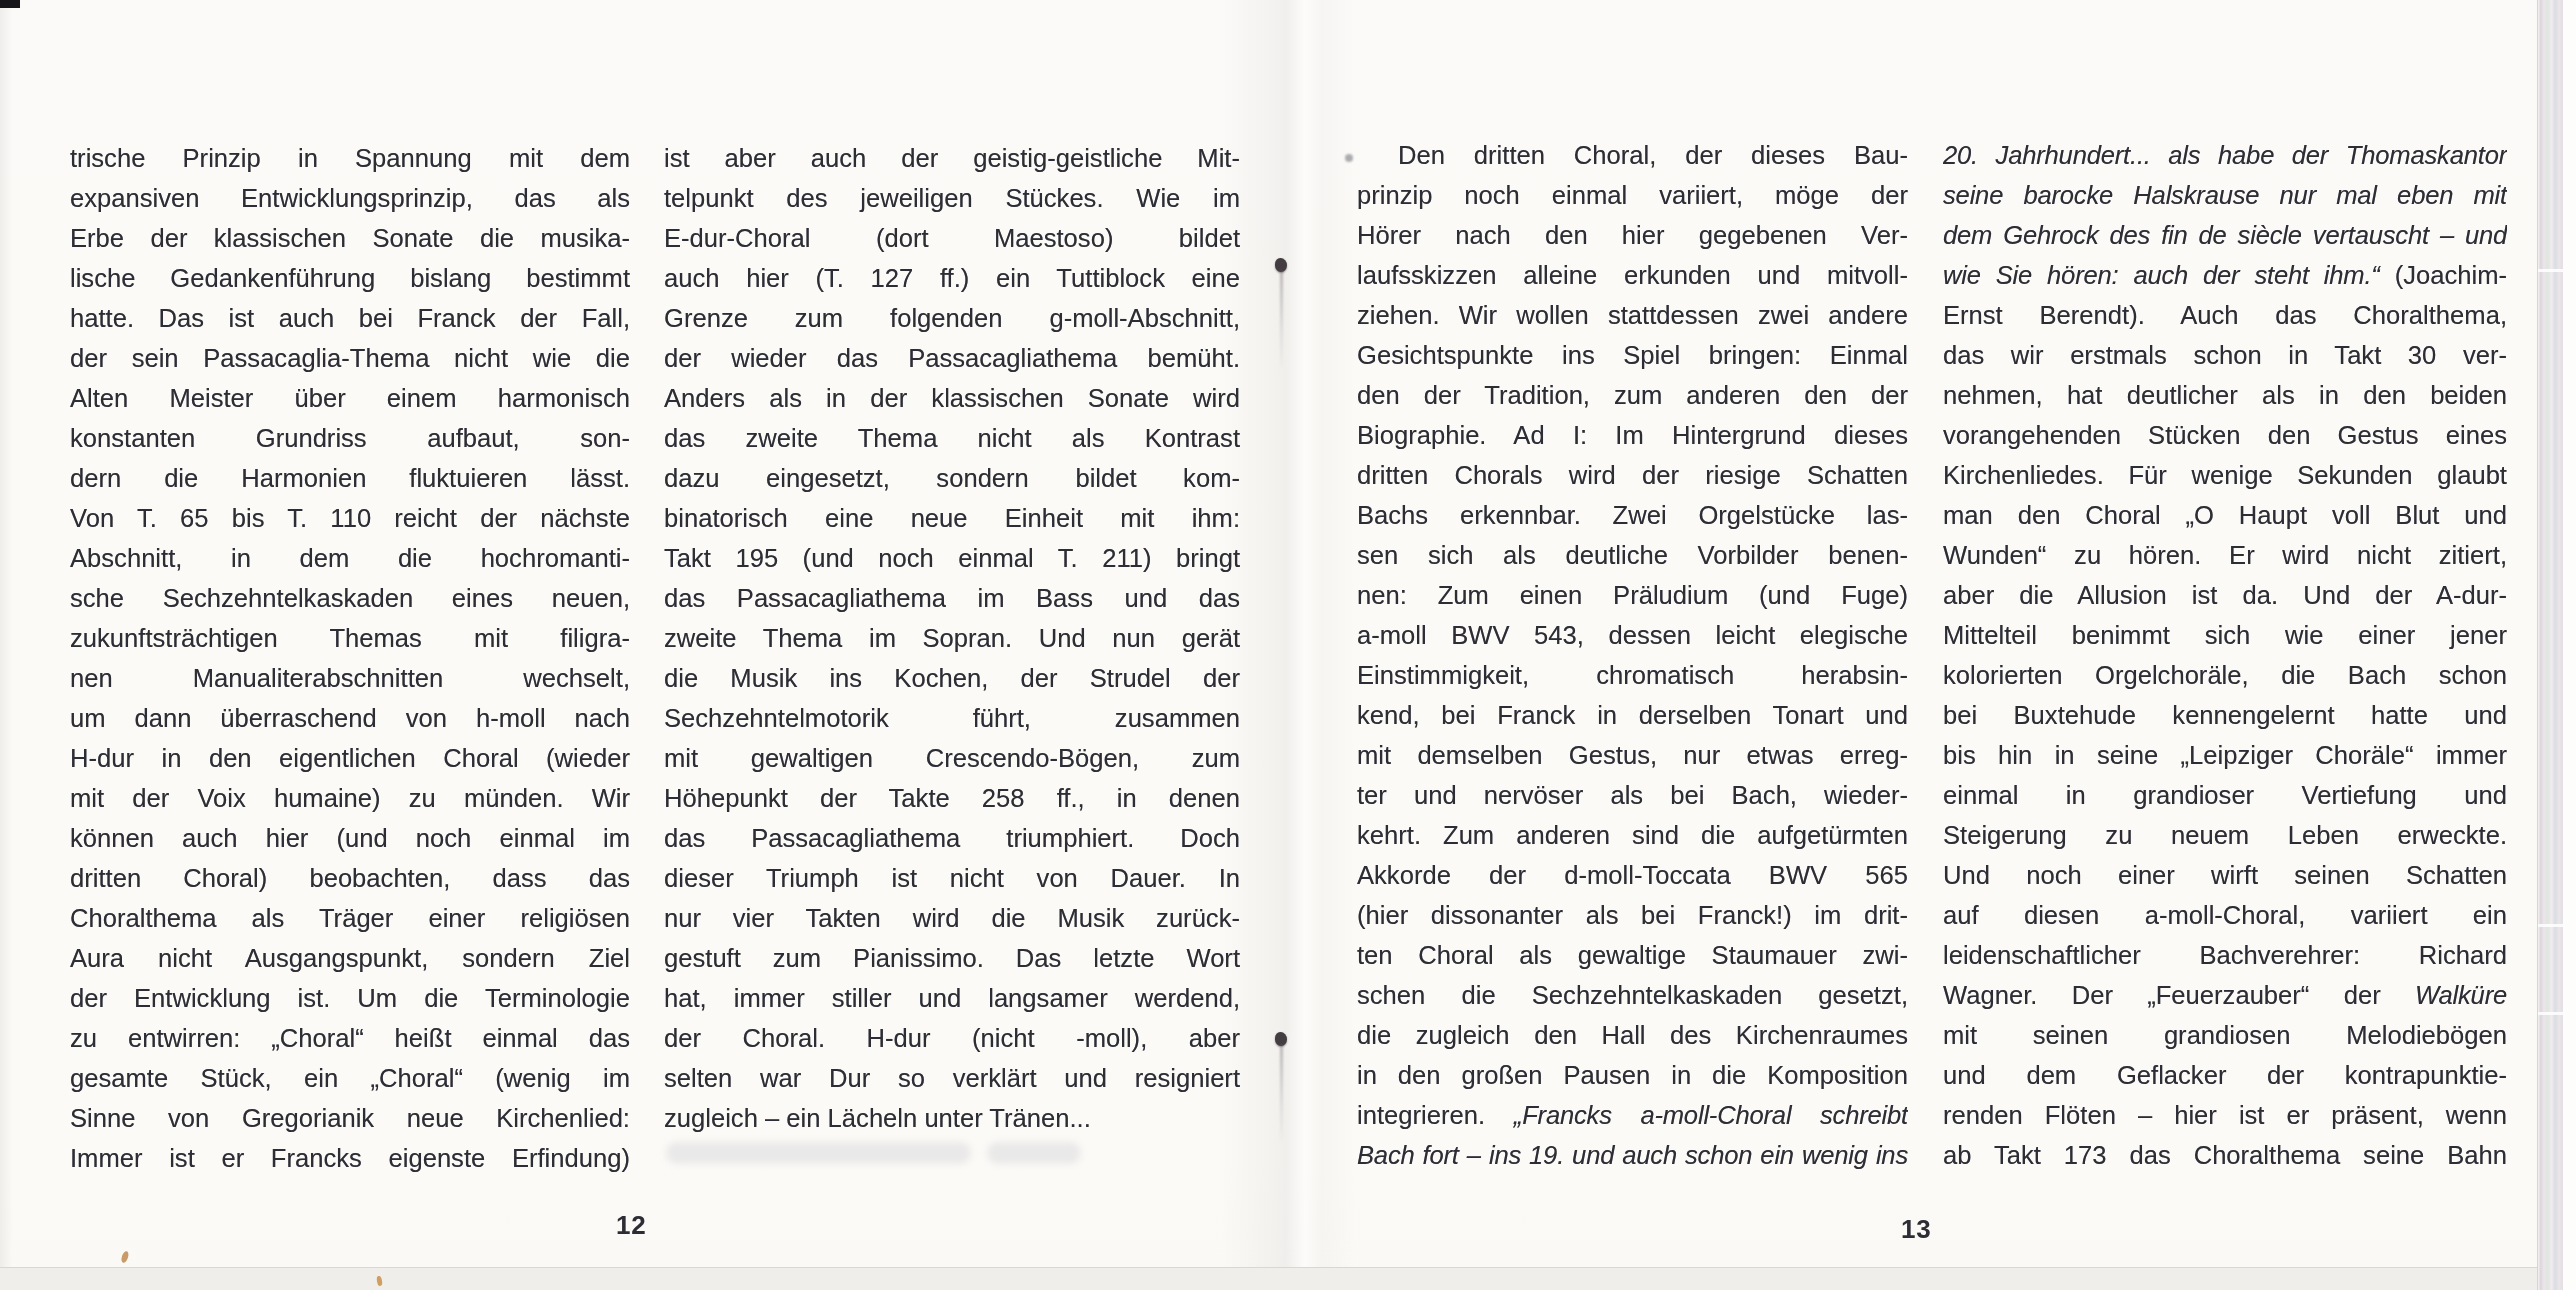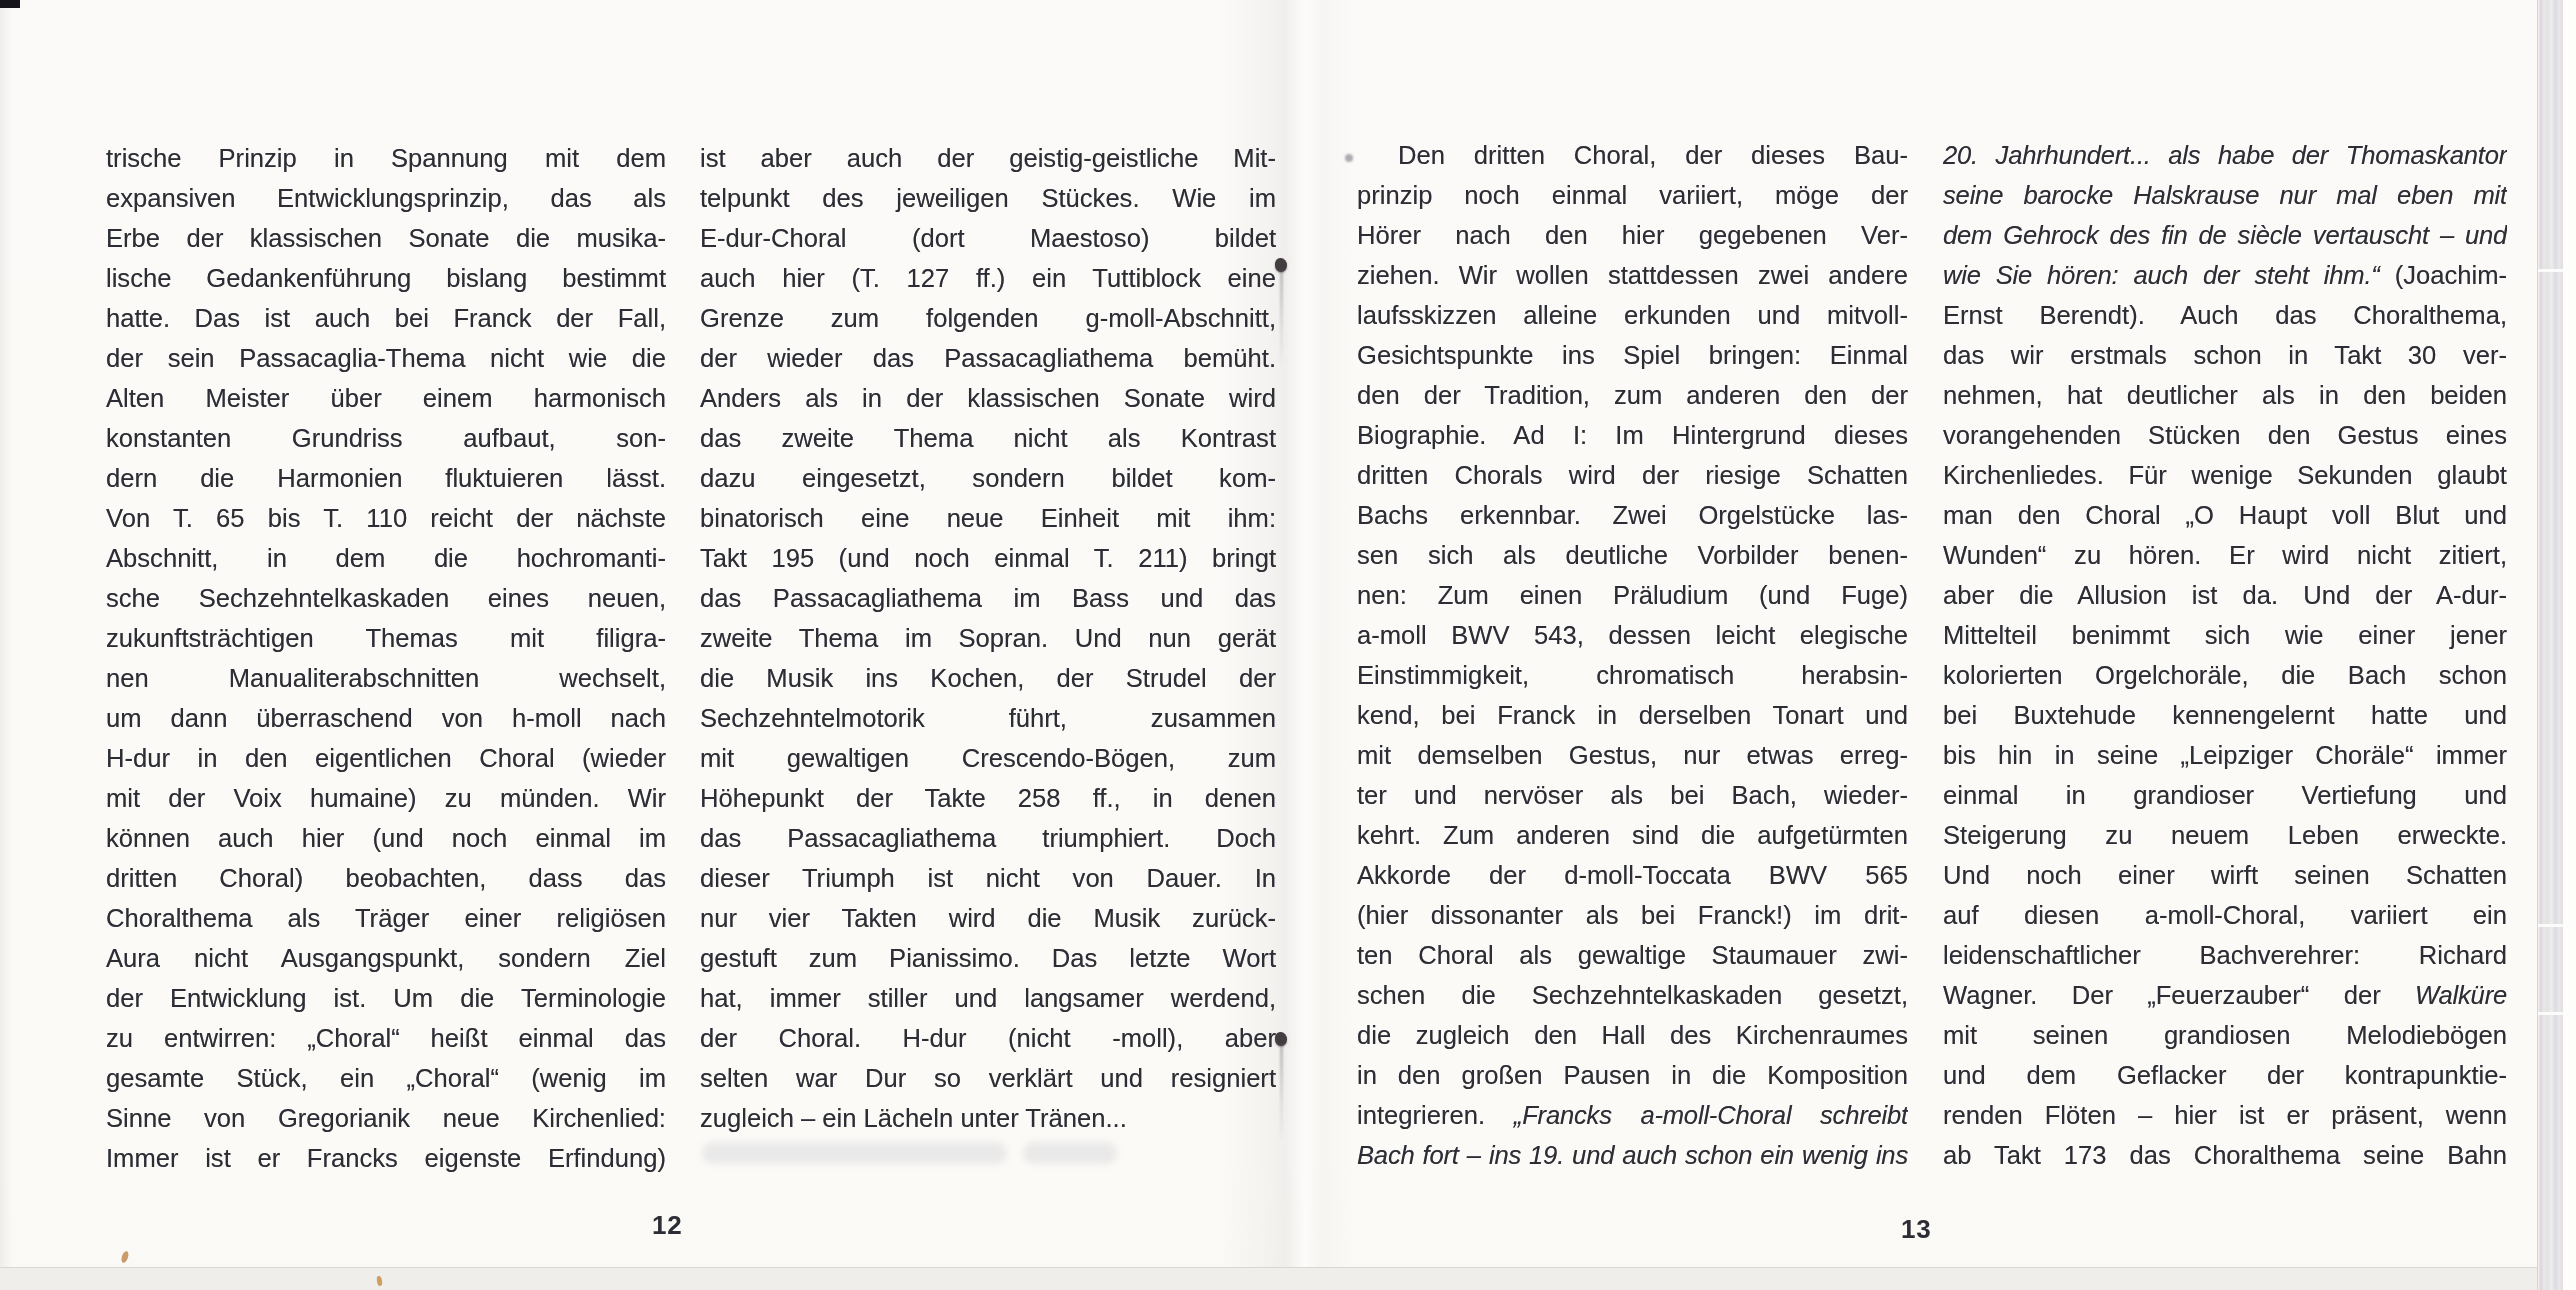--- a/index.html
+++ b/index.html
@@ -4,21 +4,21 @@
 <style>
   html,body { margin:0; padding:0; background:#fdfdfc; }
   .spread {
     position:relative; width:2576px; height:1291px;
     background:linear-gradient(180deg,#fbfaf8 0%, #fbfaf7 90%, #faf9f6 100%);
     overflow:hidden;
     font-family:"Liberation Sans","DejaVu Sans",sans-serif;
     color:#2d2d36;
   }
   .page { position:absolute; top:0; height:1267px; }
-  .page-left  { left:0;    width:1275px;margin-left:36px; }
+  .page-left  { left:0;    width:1275px; }
   .page-right { left:1275px; width:1266px; }
 
   .column { position:absolute; font-size:25.6px; line-height:40px; overflow:hidden;
             text-shadow:0 0 0.5px rgba(45,45,54,0.45); }
   .line { text-align:justify; text-align-last:justify; white-space:nowrap; height:40px; }
   .line.para-end { text-align-last:left; }
   .line.indent { padding-left:41px; }
   .it { font-style:italic; letter-spacing:-0.2px; }
 
   .page-number { position:absolute; font-size:26px; letter-spacing:0.9px; color:#2d2d36;font-weight:bold; }
@@ -124,22 +124,22 @@
     <div class="page-number" style="left:616px; top:1210px;">12</div>
     <div class="ghost-line" style="left:666px; top:1142px; width:305px; height:21.5px;"></div>
     <div class="ghost-line" style="left:987px; top:1142px; width:94px; height:21.5px;"></div>
   </div>
 
   <div class="page page-right">
     <div class="column" style="left:82px; top:135px; width:551px;">
         <div class="line indent"><span>Den dritten Choral, der dieses Bau-</span></div>
         <div class="line"><span>prinzip noch einmal variiert, möge der</span></div>
         <div class="line"><span>Hörer nach den hier gegebenen Ver-</span></div>
+        <div class="line"><span>laufsskizzen alleine erkunden und mitvoll-</span></div>
         <div class="line"><span>ziehen. Wir wollen stattdessen zwei andere</span></div>
-        <div class="line"><span>laufsskizzen alleine erkunden und mitvoll-</span></div>
         <div class="line"><span>Gesichtspunkte ins Spiel bringen: Einmal</span></div>
         <div class="line"><span>den der Tradition, zum anderen den der</span></div>
         <div class="line"><span>Biographie. Ad I: Im Hintergrund dieses</span></div>
         <div class="line"><span>dritten Chorals wird der riesige Schatten</span></div>
         <div class="line"><span>Bachs erkennbar. Zwei Orgelstücke las-</span></div>
         <div class="line"><span>sen sich als deutliche Vorbilder benen-</span></div>
         <div class="line"><span>nen: Zum einen Präludium (und Fuge)</span></div>
         <div class="line"><span>a-moll BWV 543, dessen leicht elegische</span></div>
         <div class="line"><span>Einstimmigkeit, chromatisch herabsin-</span></div>
         <div class="line"><span>kend, bei Franck in derselben Tonart und</span></div>

